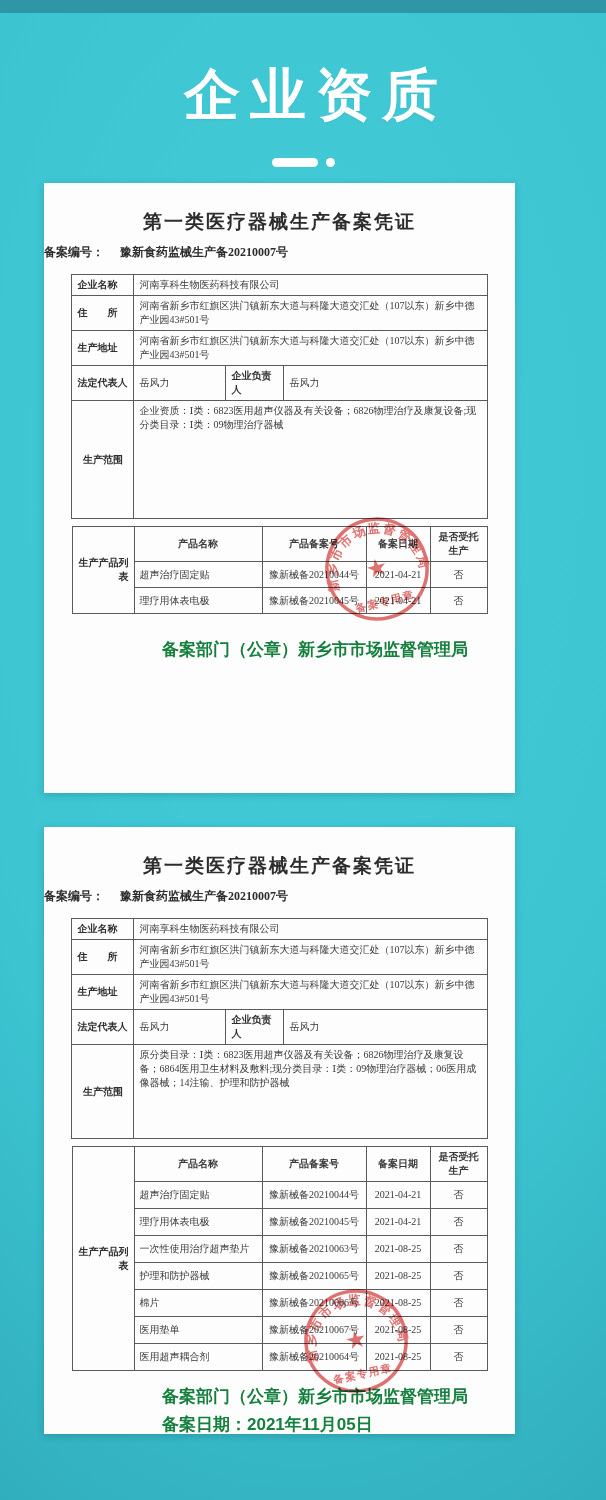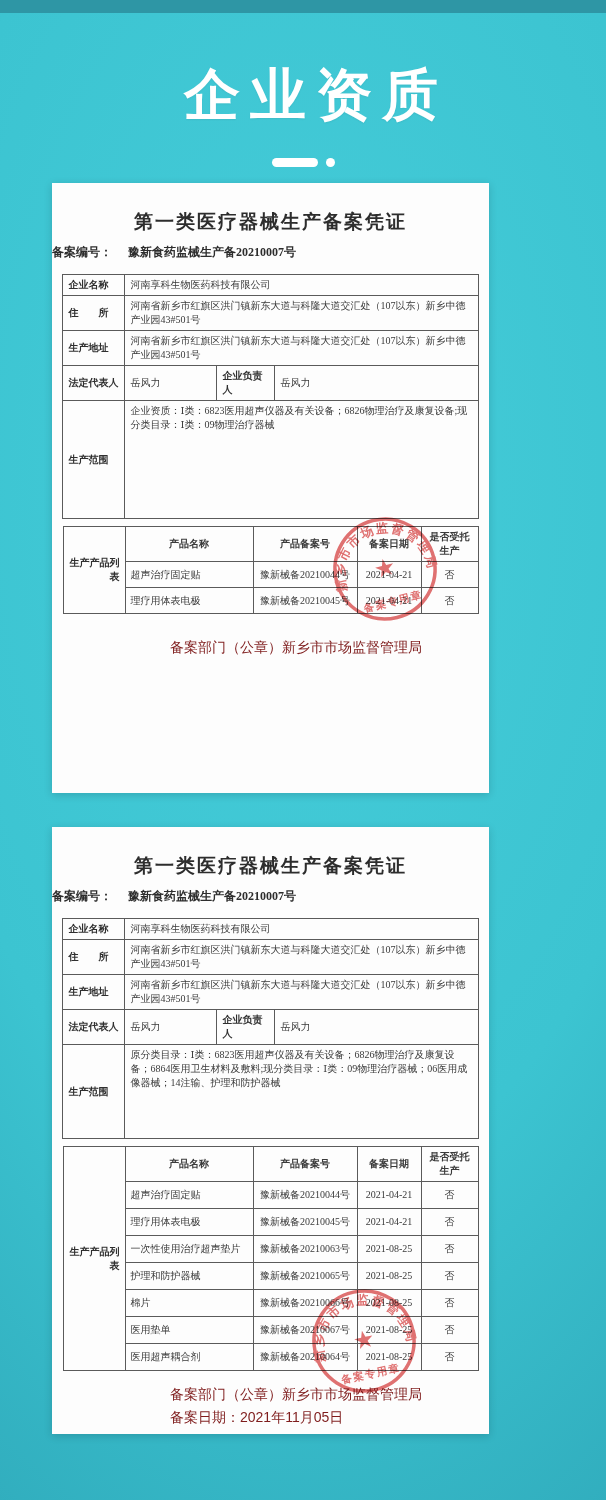--- a/index.html
+++ b/index.html
@@ -13,51 +13,51 @@
   .banner-title {
     position:absolute; left:13px; top:58px; width:606px; text-align:center;
     color:#fff; font-size:56px; font-weight:bold; letter-spacing:10px;
     text-shadow:0 1px 2px rgba(0,0,0,.06);
   }
   .banner-dash { position:absolute; left:0; top:158px; width:606px; display:flex; justify-content:center; align-items:center; gap:8px; }
   .dash-bar { width:46px; height:9px; background:#fff; border-radius:5px; }
   .dash-dot { width:9px; height:9px; background:#fff; border-radius:50%; }
 
   .page {
-    position:absolute; left:52px; width:437px; background:#fdfdfd;
+    position:absolute; left:44px; width:471px; background:#fdfdfd;
     box-shadow:0 2px 8px rgba(0,30,40,.18); overflow:hidden;
     font-family:"Liberation Serif","DejaVu Serif",serif; color:#333;
   }
   #page1 { top:183px; height:610px; }
   #page2 { top:827px; height:607px; }
 
   .doc-title {
     margin-top:26px; text-align:center; font-size:19px; font-weight:bold;
     letter-spacing:2px; color:#2d2d2d;
   }
   .record-line { margin-top:9px; text-align:left; font-size:12px; font-weight:bold; color:#2d2d2d; }
   .record-line .rec-no { margin-left:16px; }
 
   table { border-collapse:collapse; table-layout:fixed; width:415px; margin:13px auto 0; }
   td,th { border:1px solid #5a5a5a; font-size:10px; line-height:1.4; padding:3px 5px; vertical-align:middle; color:#3a3a3a; }
   .lbl { font-weight:bold; color:#2f2f2f; }
-  .scope-lbl { vertical-align:middle; }
+  .scope-lbl { vertical-align:middle;text-align:center; }
   .scope-val { vertical-align:top; }
   .h-tall td { height:118px; }
   .h-mid td { height:94px; }
   .prod-table { margin-top:7px; }
   .prod-table th { font-weight:bold; text-align:center; height:19px; }
   .prod-table td { height:26px; }
   #page2 .prod-table td { height:27px; }
   .pc { text-align:center; }
   .prod-lbl { text-align:right; font-weight:bold; }
 
   .footer-block { margin:22px 0 0 118px; font-family:"Liberation Sans","DejaVu Sans",sans-serif; }
   #page2 .footer-block { margin-top:12px; }
-  .footer-line { font-size:14px; font-weight:normal; color:#7f1d1d; line-height:1.65; }
+  .footer-line { font-size:17px; font-weight:bold; color:#15803d; line-height:1.65; }
 
   .stamp { position:absolute; mix-blend-mode:multiply; opacity:.78; }
   #stamp1 { left:277px; top:330px; transform:rotate(-14deg); }
   #stamp2 { left:256px; top:458px; transform:rotate(-12deg); }
 </style>
 </head>
 <body>
 
 <div class="top-strip"></div>
 

